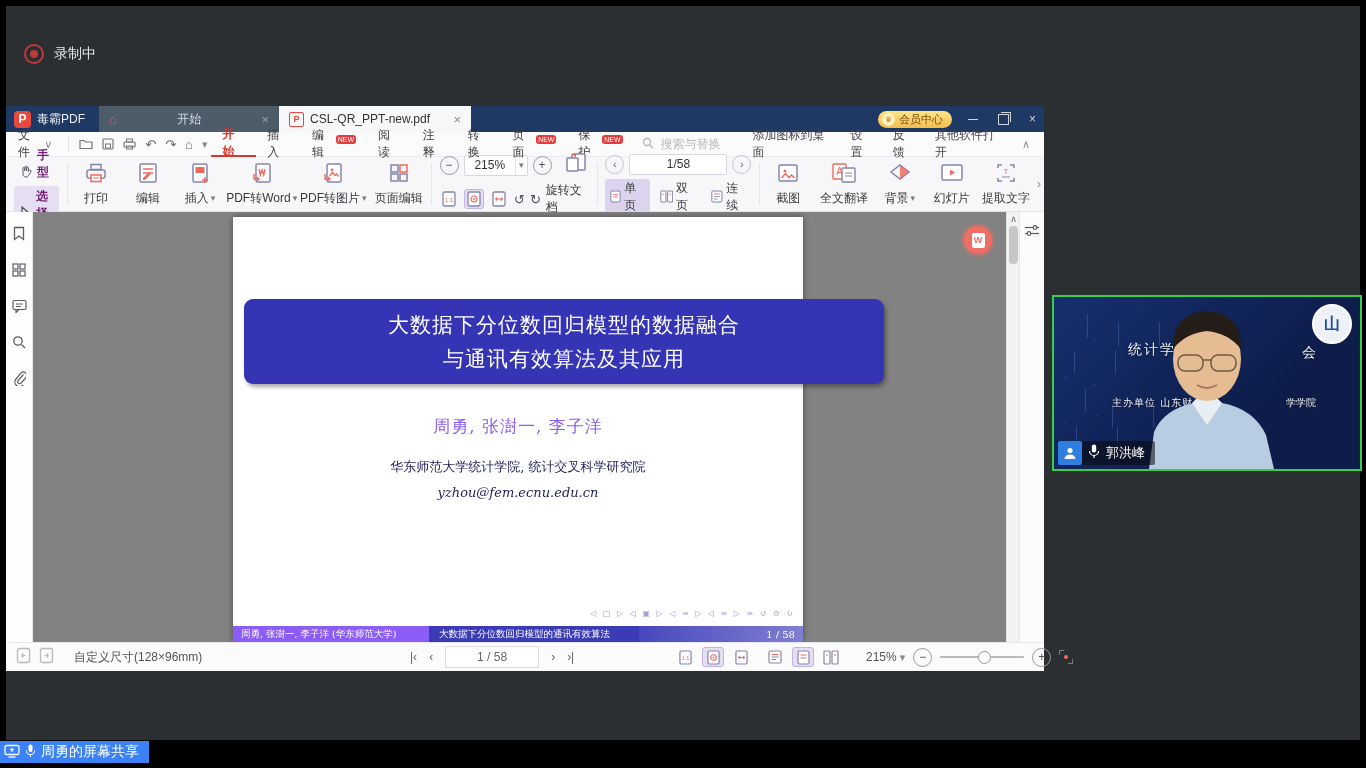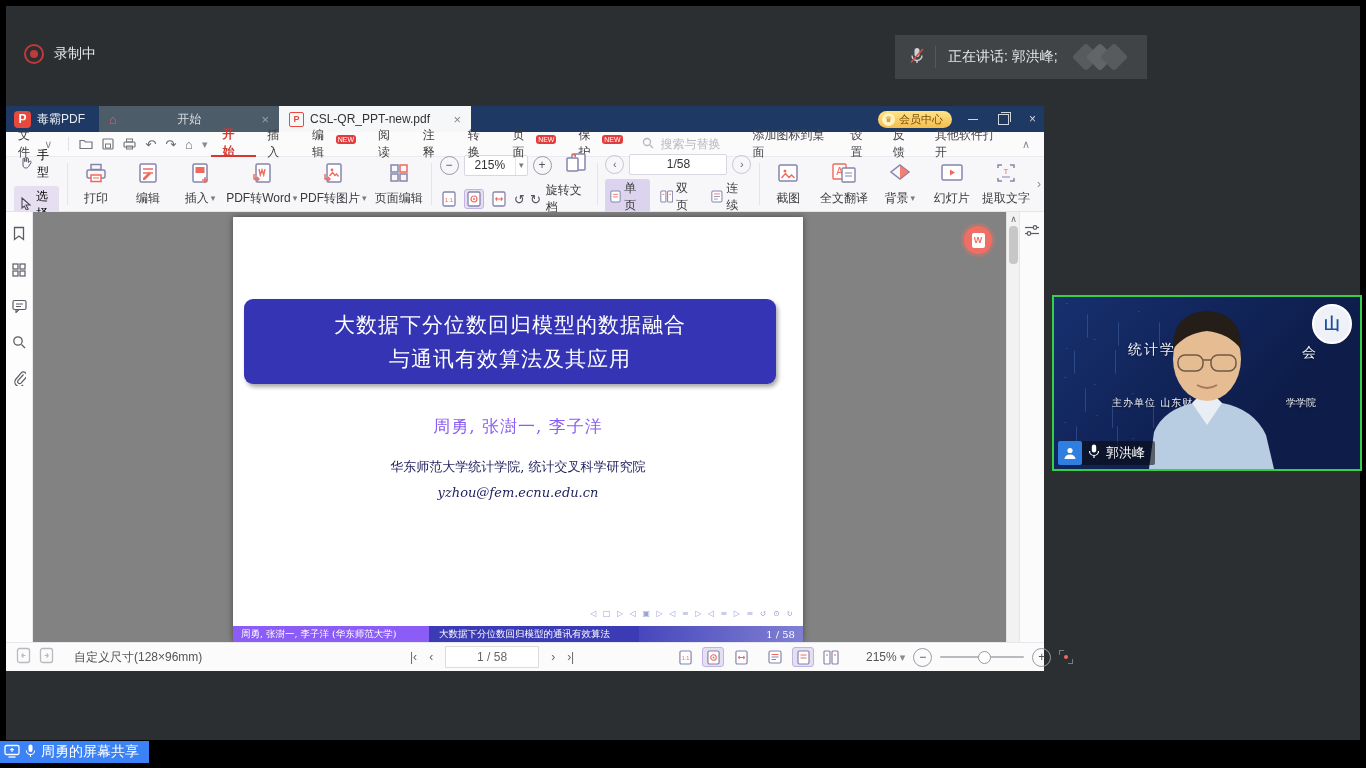--- a/index.html
+++ b/index.html
@@ -47,21 +47,21 @@
   .m-item.active{color:#d4382e;border-bottom:2px solid #d4382e;font-weight:bold;}
   .badge{background:#e23c3c;color:#fff;font-size:7px;border-radius:3px;padding:1px 2px;margin-left:2px;transform:translateY(-5px);line-height:1;}
   .m-search{display:flex;align-items:center;gap:5px;margin-left:8px;color:#b4b4ba;}
   .m-search input{border:none;outline:none;background:transparent;font-size:12px;width:90px;color:#a16207;}
   .m-search input::placeholder{color:#b9b9c0;}
   .m-right{margin-left:auto;display:flex;align-items:center;gap:20px;padding-right:14px;color:#46464a;}
   .m-caret{color:#8a8a90;font-size:11px;}
   
   #toolbar{height:54px;background:#f7f6f9;border-bottom:1px solid #e6e3ec;display:flex;align-items:stretch;}
   .toolcol{display:flex;flex-direction:column;justify-content:center;gap:3px;padding:0 6px 0 8px;}
-  .toolbtn{display:flex;align-items:center;gap:4px;font-size:12px;color:#000000;padding:2px 6px;border-radius:3px;}
+  .toolbtn{display:flex;align-items:flex-end;gap:4px;font-size:12px;color:#701a75;padding:2px 6px;border-radius:3px;font-weight:bold;}
   .toolbtn.sel{background:#e5dff1;}
   .tdiv{width:1px;background:#e6e3ec;margin:6px 2px;}
   .bigbtn{width:61px;display:flex;flex-direction:column;align-items:center;justify-content:center;gap:3px;font-size:12px;color:#3a3a3e;}
   .bigbtn .lbl{display:flex;align-items:center;gap:2px;white-space:nowrap;}
   .carot{font-size:9px;color:#7a7a85;}
   .grp{display:flex;flex-direction:column;justify-content:center;gap:4px;padding:0 6px;}
   .row{display:flex;align-items:center;gap:5px;}
   .zbtn{width:17px;height:17px;border:1px solid #9a9aa8;border-radius:50%;display:flex;align-items:center;justify-content:center;
     font-size:12px;color:#555;line-height:1;}
   .zfield{width:62px;height:19px;border:1px solid #d9d6e2;background:#fff;border-radius:2px;display:flex;align-items:center;font-size:12px;color:#333;}
@@ -79,21 +79,21 @@
   
   .micon{position:relative;display:inline-block;}
   
   #docarea{position:relative;height:430px;background:#828282;overflow:hidden;}
   #sidebar{position:absolute;left:0;top:0;bottom:0;width:26px;background:#fdfdfe;border-right:1px solid #e9e9ee;
     display:flex;flex-direction:column;align-items:center;gap:22px;padding-top:14px;}
   #sidebar svg{display:block;}
   
   #slide{position:absolute;left:227px;top:5px;width:570px;height:425px;background:#fff;box-shadow:0 0 6px rgba(0,0,0,.45);
     font-family:"DejaVu Serif","Liberation Serif",serif;}
-  .titlebox{position:absolute;left:11px;top:82px;width:532px;height:85px;background:#3434b5;border-radius:9px;
+  .titlebox{position:absolute;left:11px;top:82px;width:640px;height:85px;background:#3434b5;border-radius:9px;
     box-shadow:2px 3px 4px rgba(0,0,0,.35);display:flex;flex-direction:column;align-items:center;justify-content:center;gap:6px;}
   .titlebox div{color:#fff;font-size:21px;letter-spacing:1px;}
   .authors{position:absolute;left:0;right:0;top:198px;text-align:center;color:#8b5cf6;font-size:17px;letter-spacing:1px;}
   .affil{position:absolute;left:0;right:0;top:241px;text-align:center;color:#1f1f5e;font-size:13px;}
   .email{position:absolute;left:0;right:0;top:268px;text-align:center;color:#1f1f5e;font-size:13px;font-style:italic;}
   .navsyms{position:absolute;right:8px;top:392px;font-size:8px;color:#9aa2d8;letter-spacing:2px;}
   .sfooter{position:absolute;left:0;right:0;bottom:0;height:16px;display:flex;font-size:9.5px;color:#fff;}
   .sfooter .f1{width:188px;background:#8b5cf6;display:flex;align-items:center;padding-left:8px;}
   .sfooter .f2{width:200px;background:#3b3bb5;display:flex;align-items:center;padding-left:10px;}
   .sfooter .f3{flex:1;background:linear-gradient(90deg,#4747bd,#8080d2);display:flex;align-items:center;justify-content:flex-end;padding-right:8px;font-size:10px;}
@@ -140,37 +140,20 @@
 </style>
 </head>
 <body>
 
 <div id="surface">
   <div id="rec">
     <span class="rec-dot">
         <i></i>
       </span>
     <span>录制中</span>
-  </div>
-  <div id="speaking">
-    <span class="mic">
-      <svg width="16" height="18" viewBox="0 0 16 18">
-          <rect x="5.5" y="1" width="5" height="9" rx="2.5" fill="#cfd3d6"></rect>
-          <path d="M3 8.5a5 5 0 0 0 10 0" stroke="#cfd3d6" stroke-width="1.4" fill="none"></path>
-          <line x1="8" y1="13.5" x2="8" y2="16" stroke="#cfd3d6" stroke-width="1.4"></line>
-          <line x1="2" y1="15.5" x2="14" y2="2" stroke="#d04a42" stroke-width="1.6"></line>
-        </svg>
-    </span>
-    <span class="vline"></span>
-    <span>正在讲话: 郭洪峰;</span>
-    <span class="mlogo">
-        <i></i>
-        <i></i>
-        <i></i>
-      </span>
   </div>
 </div>
 
 <div id="pdf">
 
   <div id="titlebar">
     <span class="applogo">P</span>
     <span class="appname">毒霸PDF</span>
     <div class="tab home">
       <span class="homeglyph">⌂</span>

